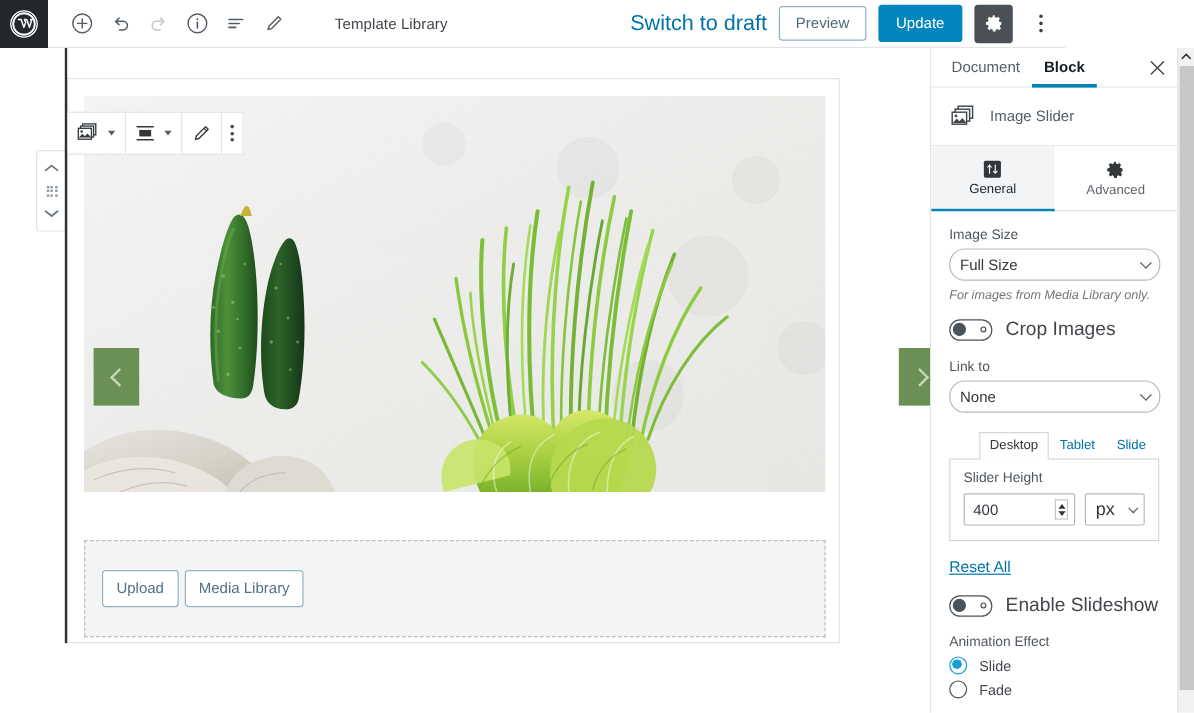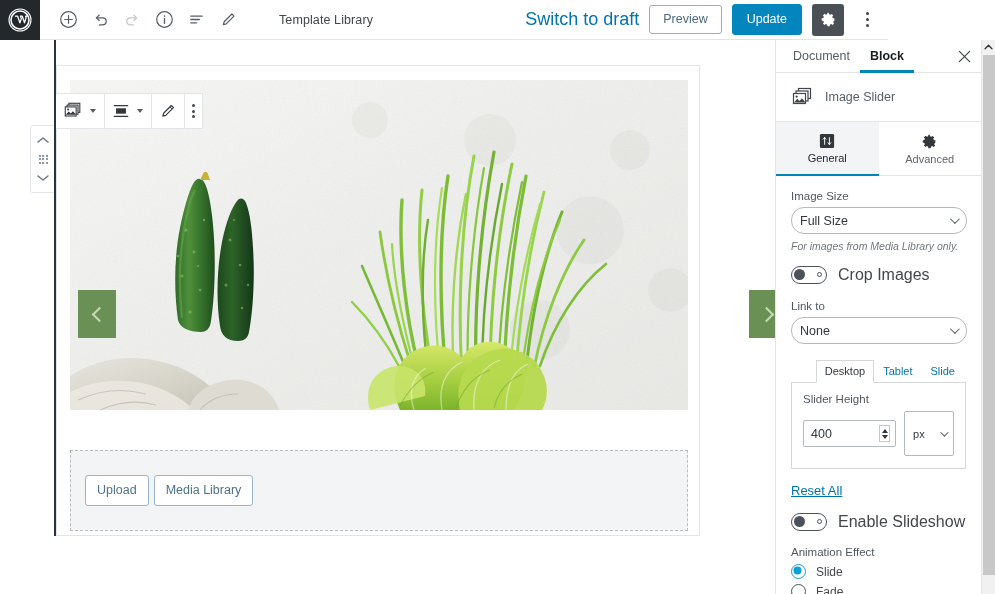--- a/index.html
+++ b/index.html
@@ -231,22 +231,22 @@
   }
   .spin {
     position: absolute; right: 5px; top: 4px; width: 11px; height: 17px;
     border: 1px solid #c3c7cb; background: #fff;
     display: flex; flex-direction: column; align-items: center; justify-content: center; gap: 2px;
     cursor: pointer;
   }
   .spin .up { width: 0; height: 0; border-left: 3.5px solid transparent; border-right: 3.5px solid transparent; border-bottom: 4px solid #2d3337; }
   .spin .dn { width: 0; height: 0; border-left: 3.5px solid transparent; border-right: 3.5px solid transparent; border-top: 4px solid #2d3337; }
   .unit-sel {
-    width: 52px; height: 45px; border: 1px solid #b4b9be; border-radius: 2px;
-    background: #fff; font-size: 11px; color: #32373c;
+    width: 52px; height: 27px; border: 1px solid #b4b9be; border-radius: 2px;
+    background: #fff; font-size: 15px; color: #32373c;
     display: flex; align-items: center; padding: 0 8px; position: relative; cursor: pointer;
   }
   .unit-sel .cv {
     position: absolute; right: 7px; width: 6px; height: 6px;
     border-right: 1.6px solid #555d66; border-bottom: 1.6px solid #555d66;
     transform: rotate(45deg) translateY(-2px);
   }
   .reset-all {
     margin-top: 14px; font-size: 13px; color: #0073aa;
     text-decoration: underline; cursor: pointer; display: inline-block;

